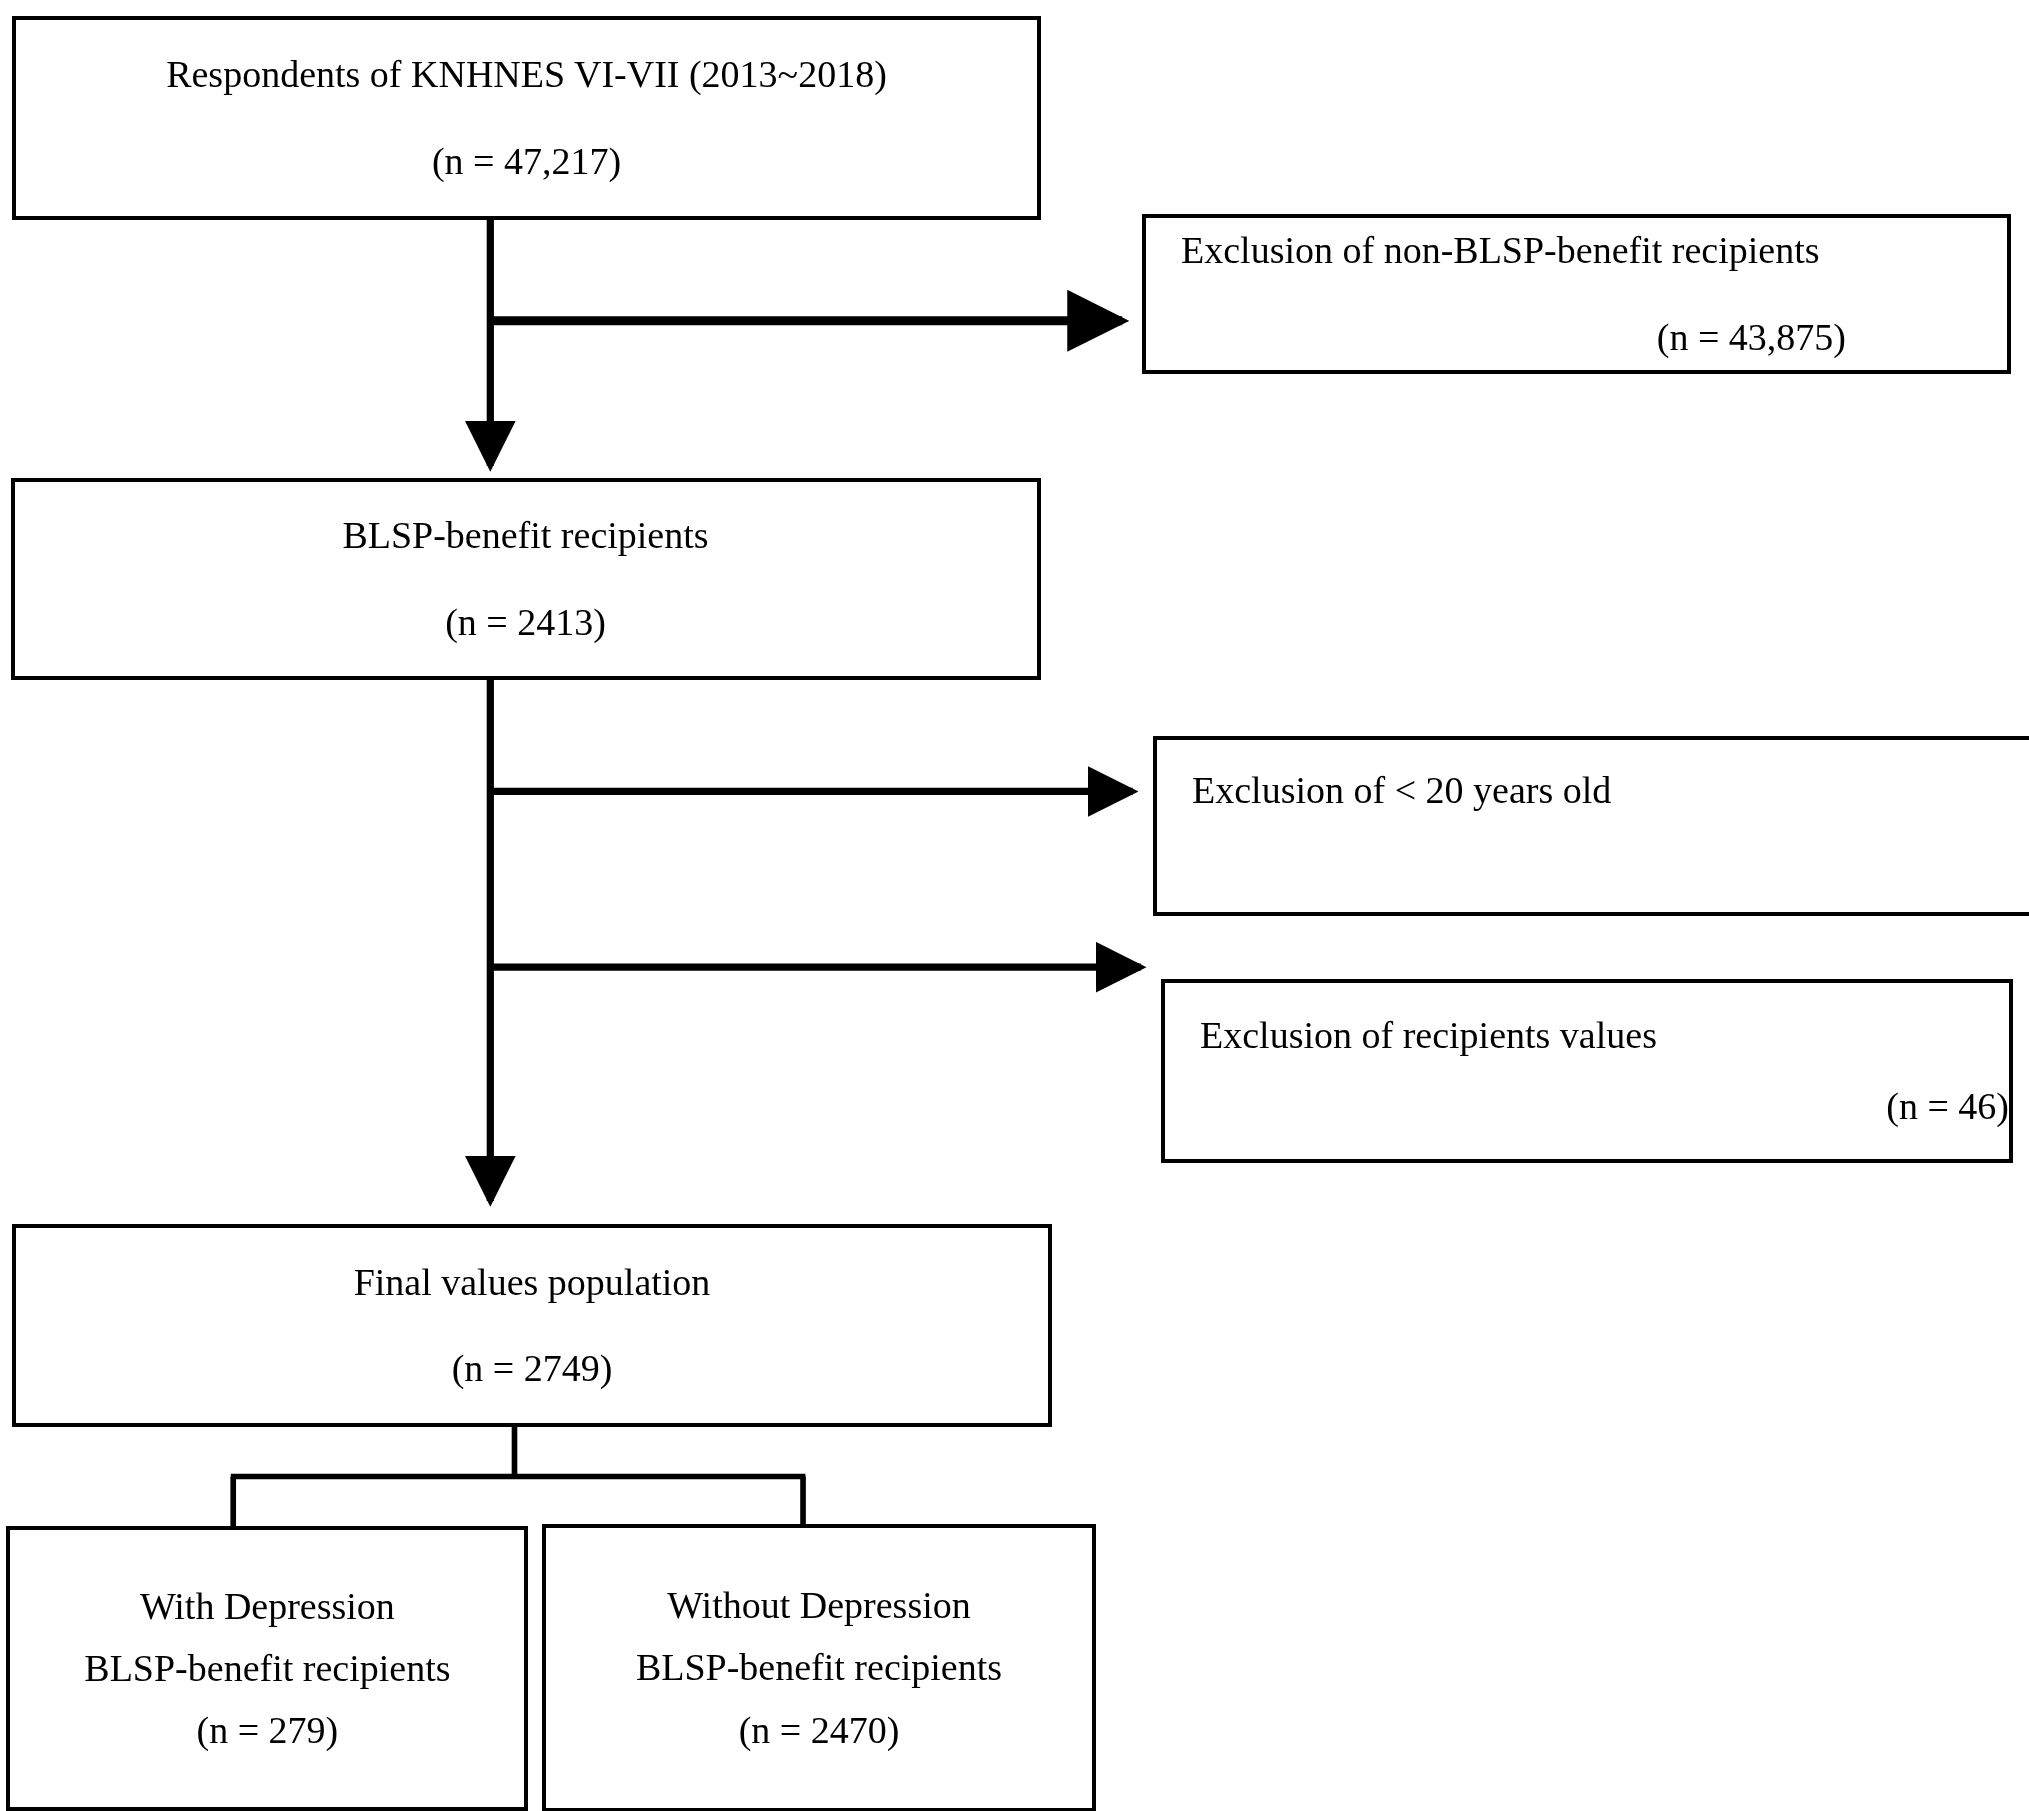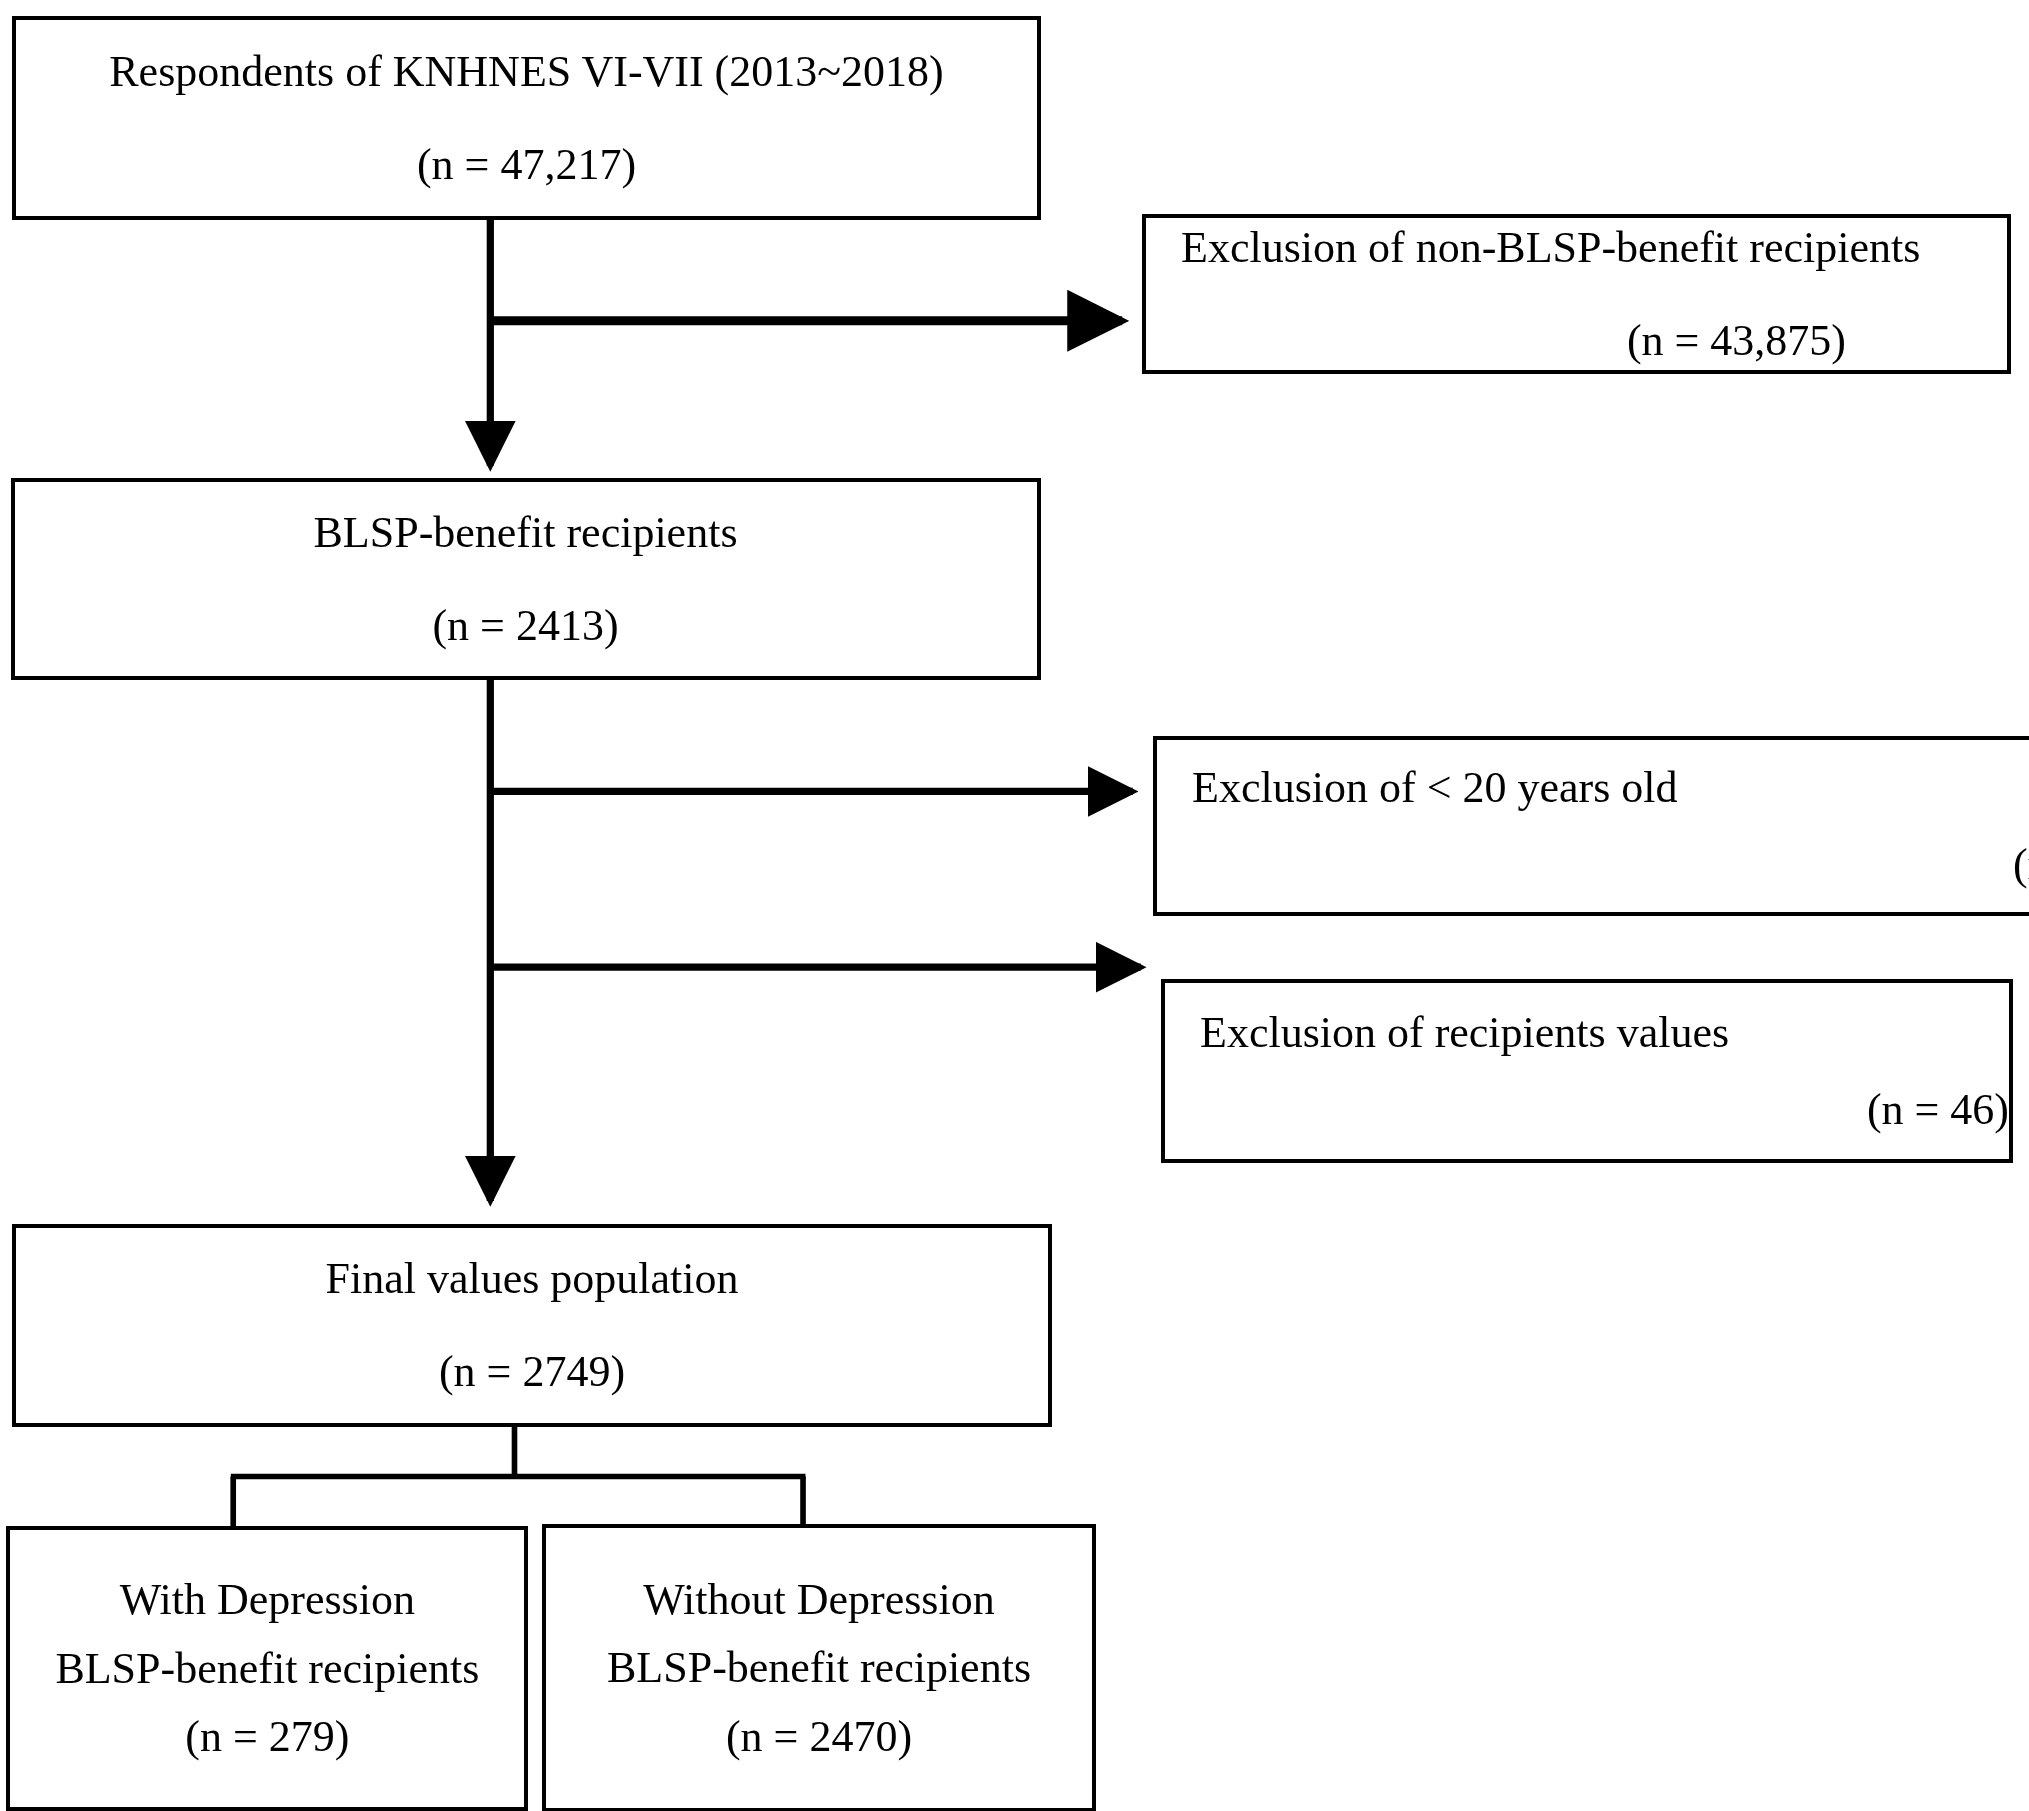--- a/index.html
+++ b/index.html
@@ -26,21 +26,21 @@
     position: absolute;
     box-sizing: border-box;
     border: 4.8px solid #000000;
     background: #ffffff;
     display: flex;
     flex-direction: column;
     justify-content: center;
   }
   .node-line {
     color: #000000;
-    font-size: 44px;
+    font-size: 38px;
     line-height: 1.08;
     white-space: nowrap;
   }
   .ln-center { text-align: center; }
   .ln-left   { text-align: left;  padding-left: 35px; }
   .ln-right  { text-align: right; padding-right: 161px; }
   .ln-right-b { text-align: right; }
   .gap-lg { height: 45px; }
   .gap-md { height: 29px; }
   .gap-sm { height: 21px; }

